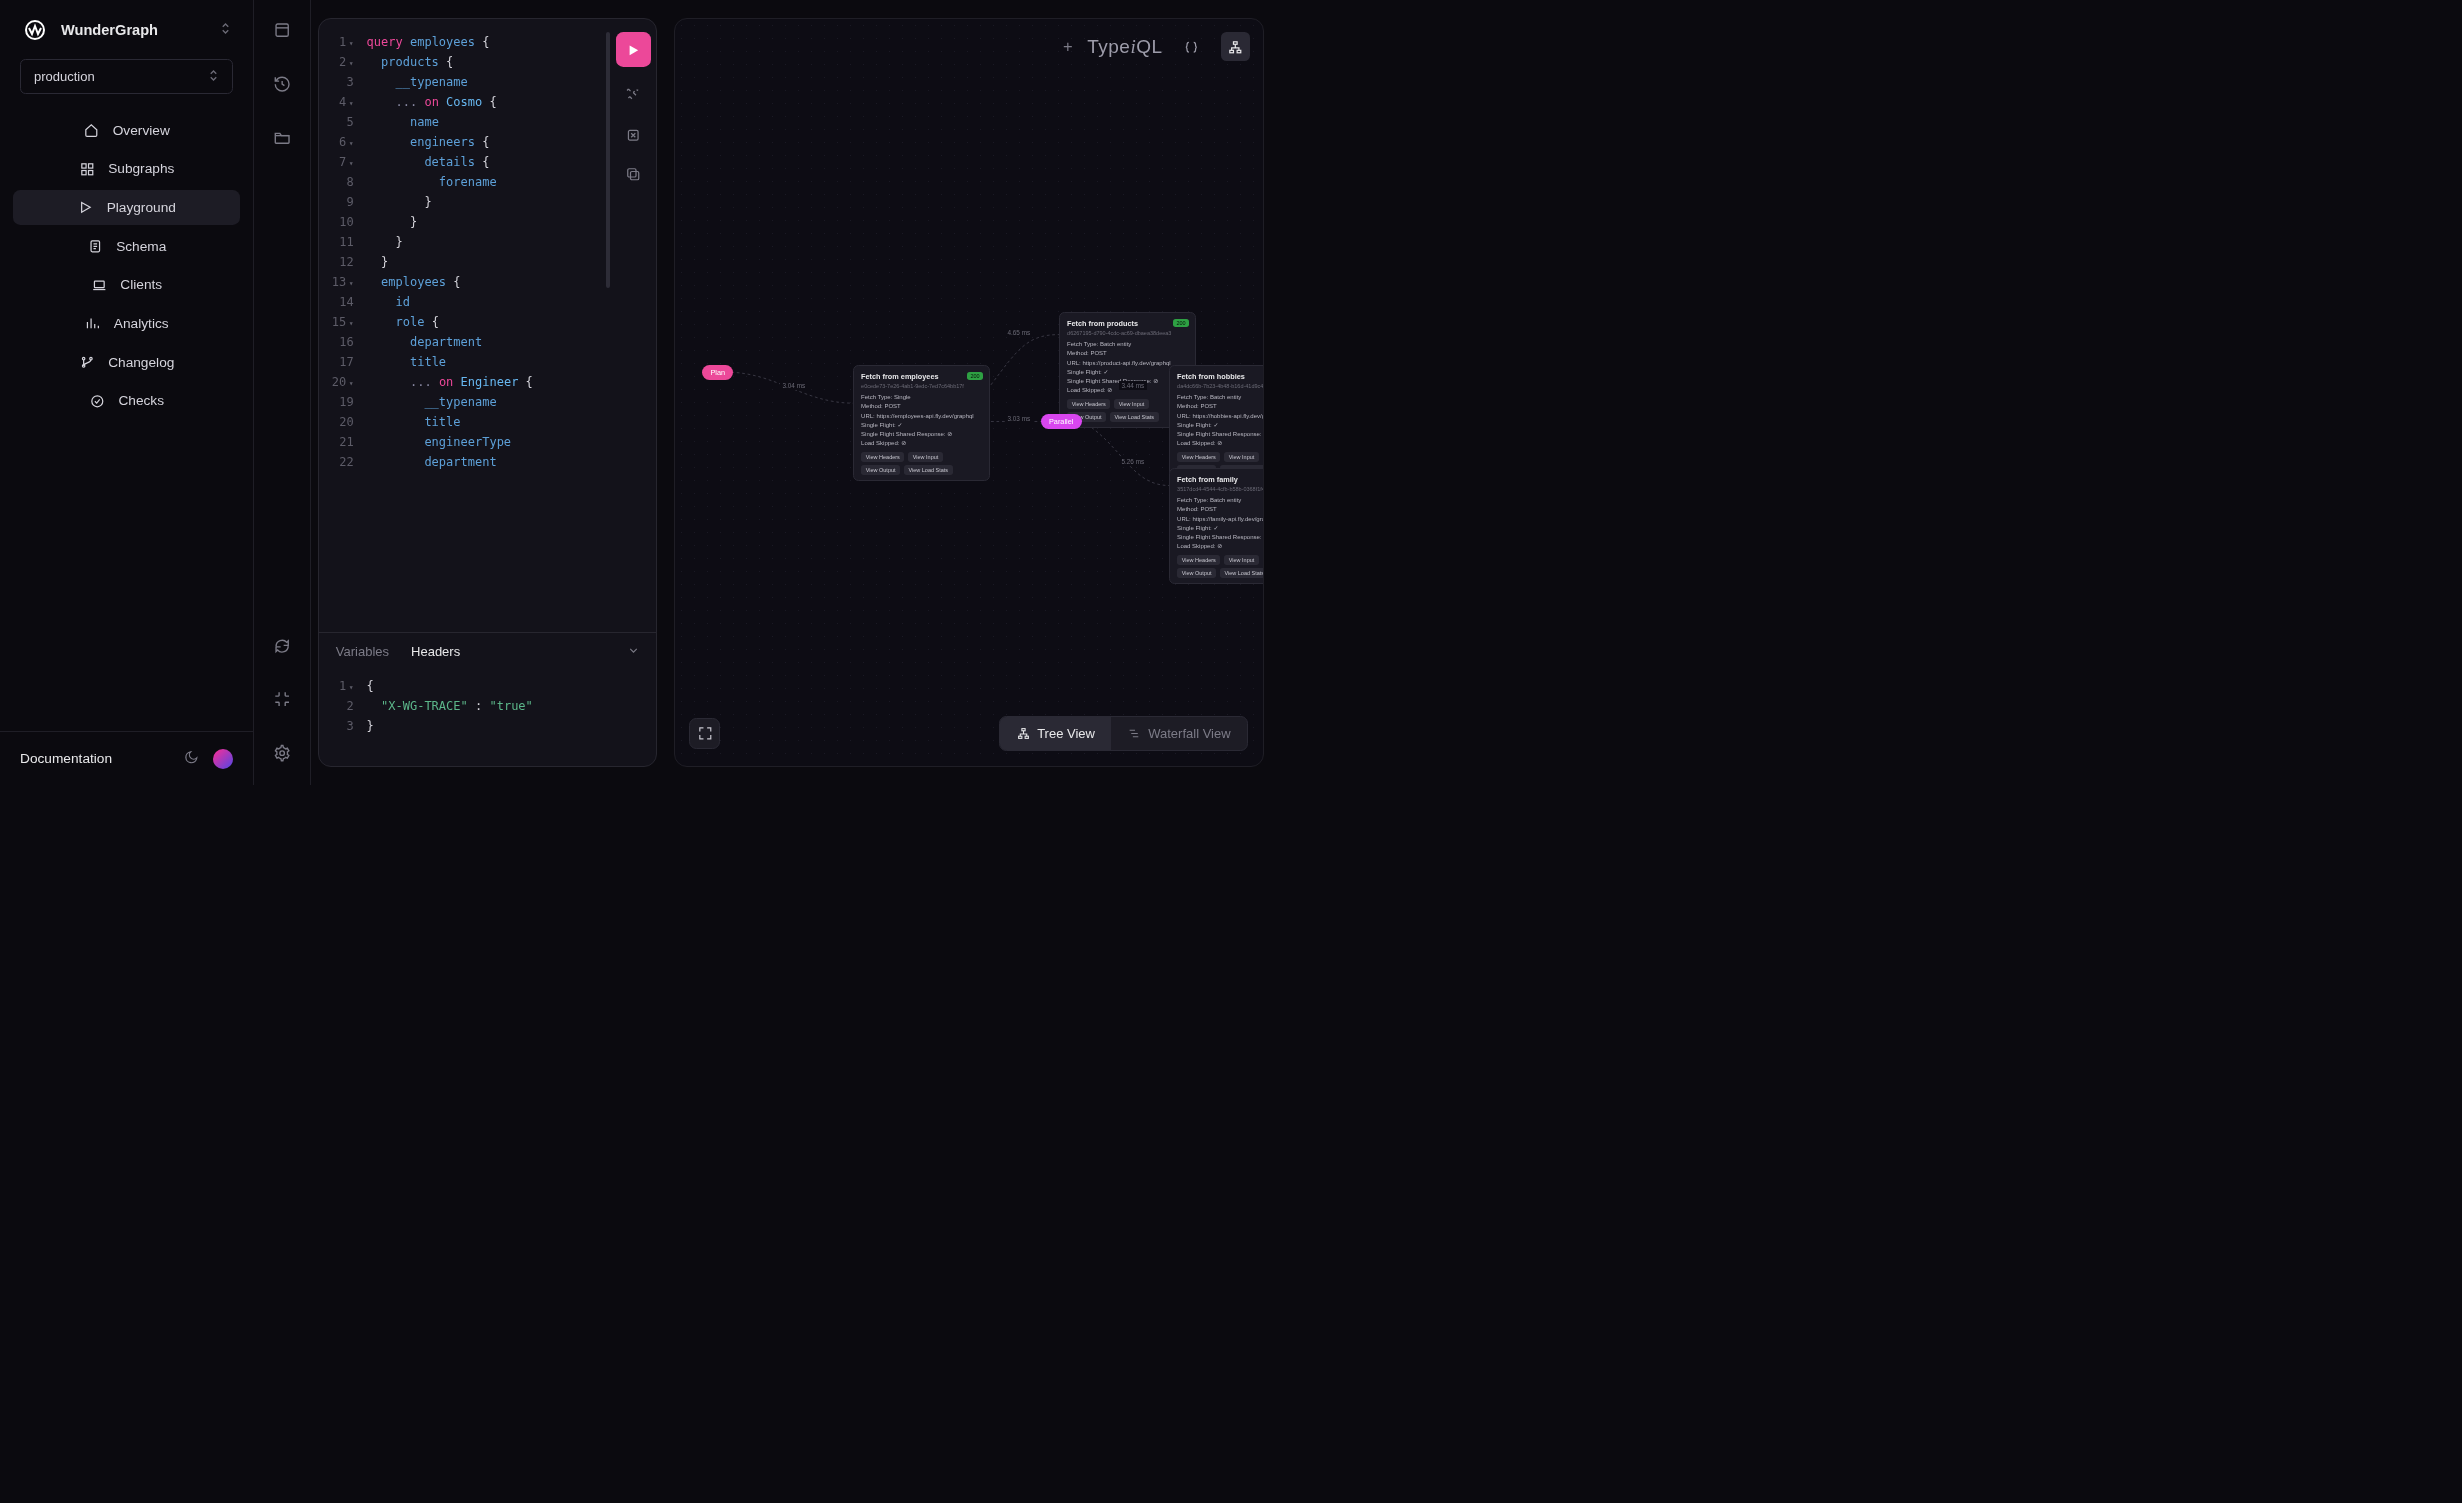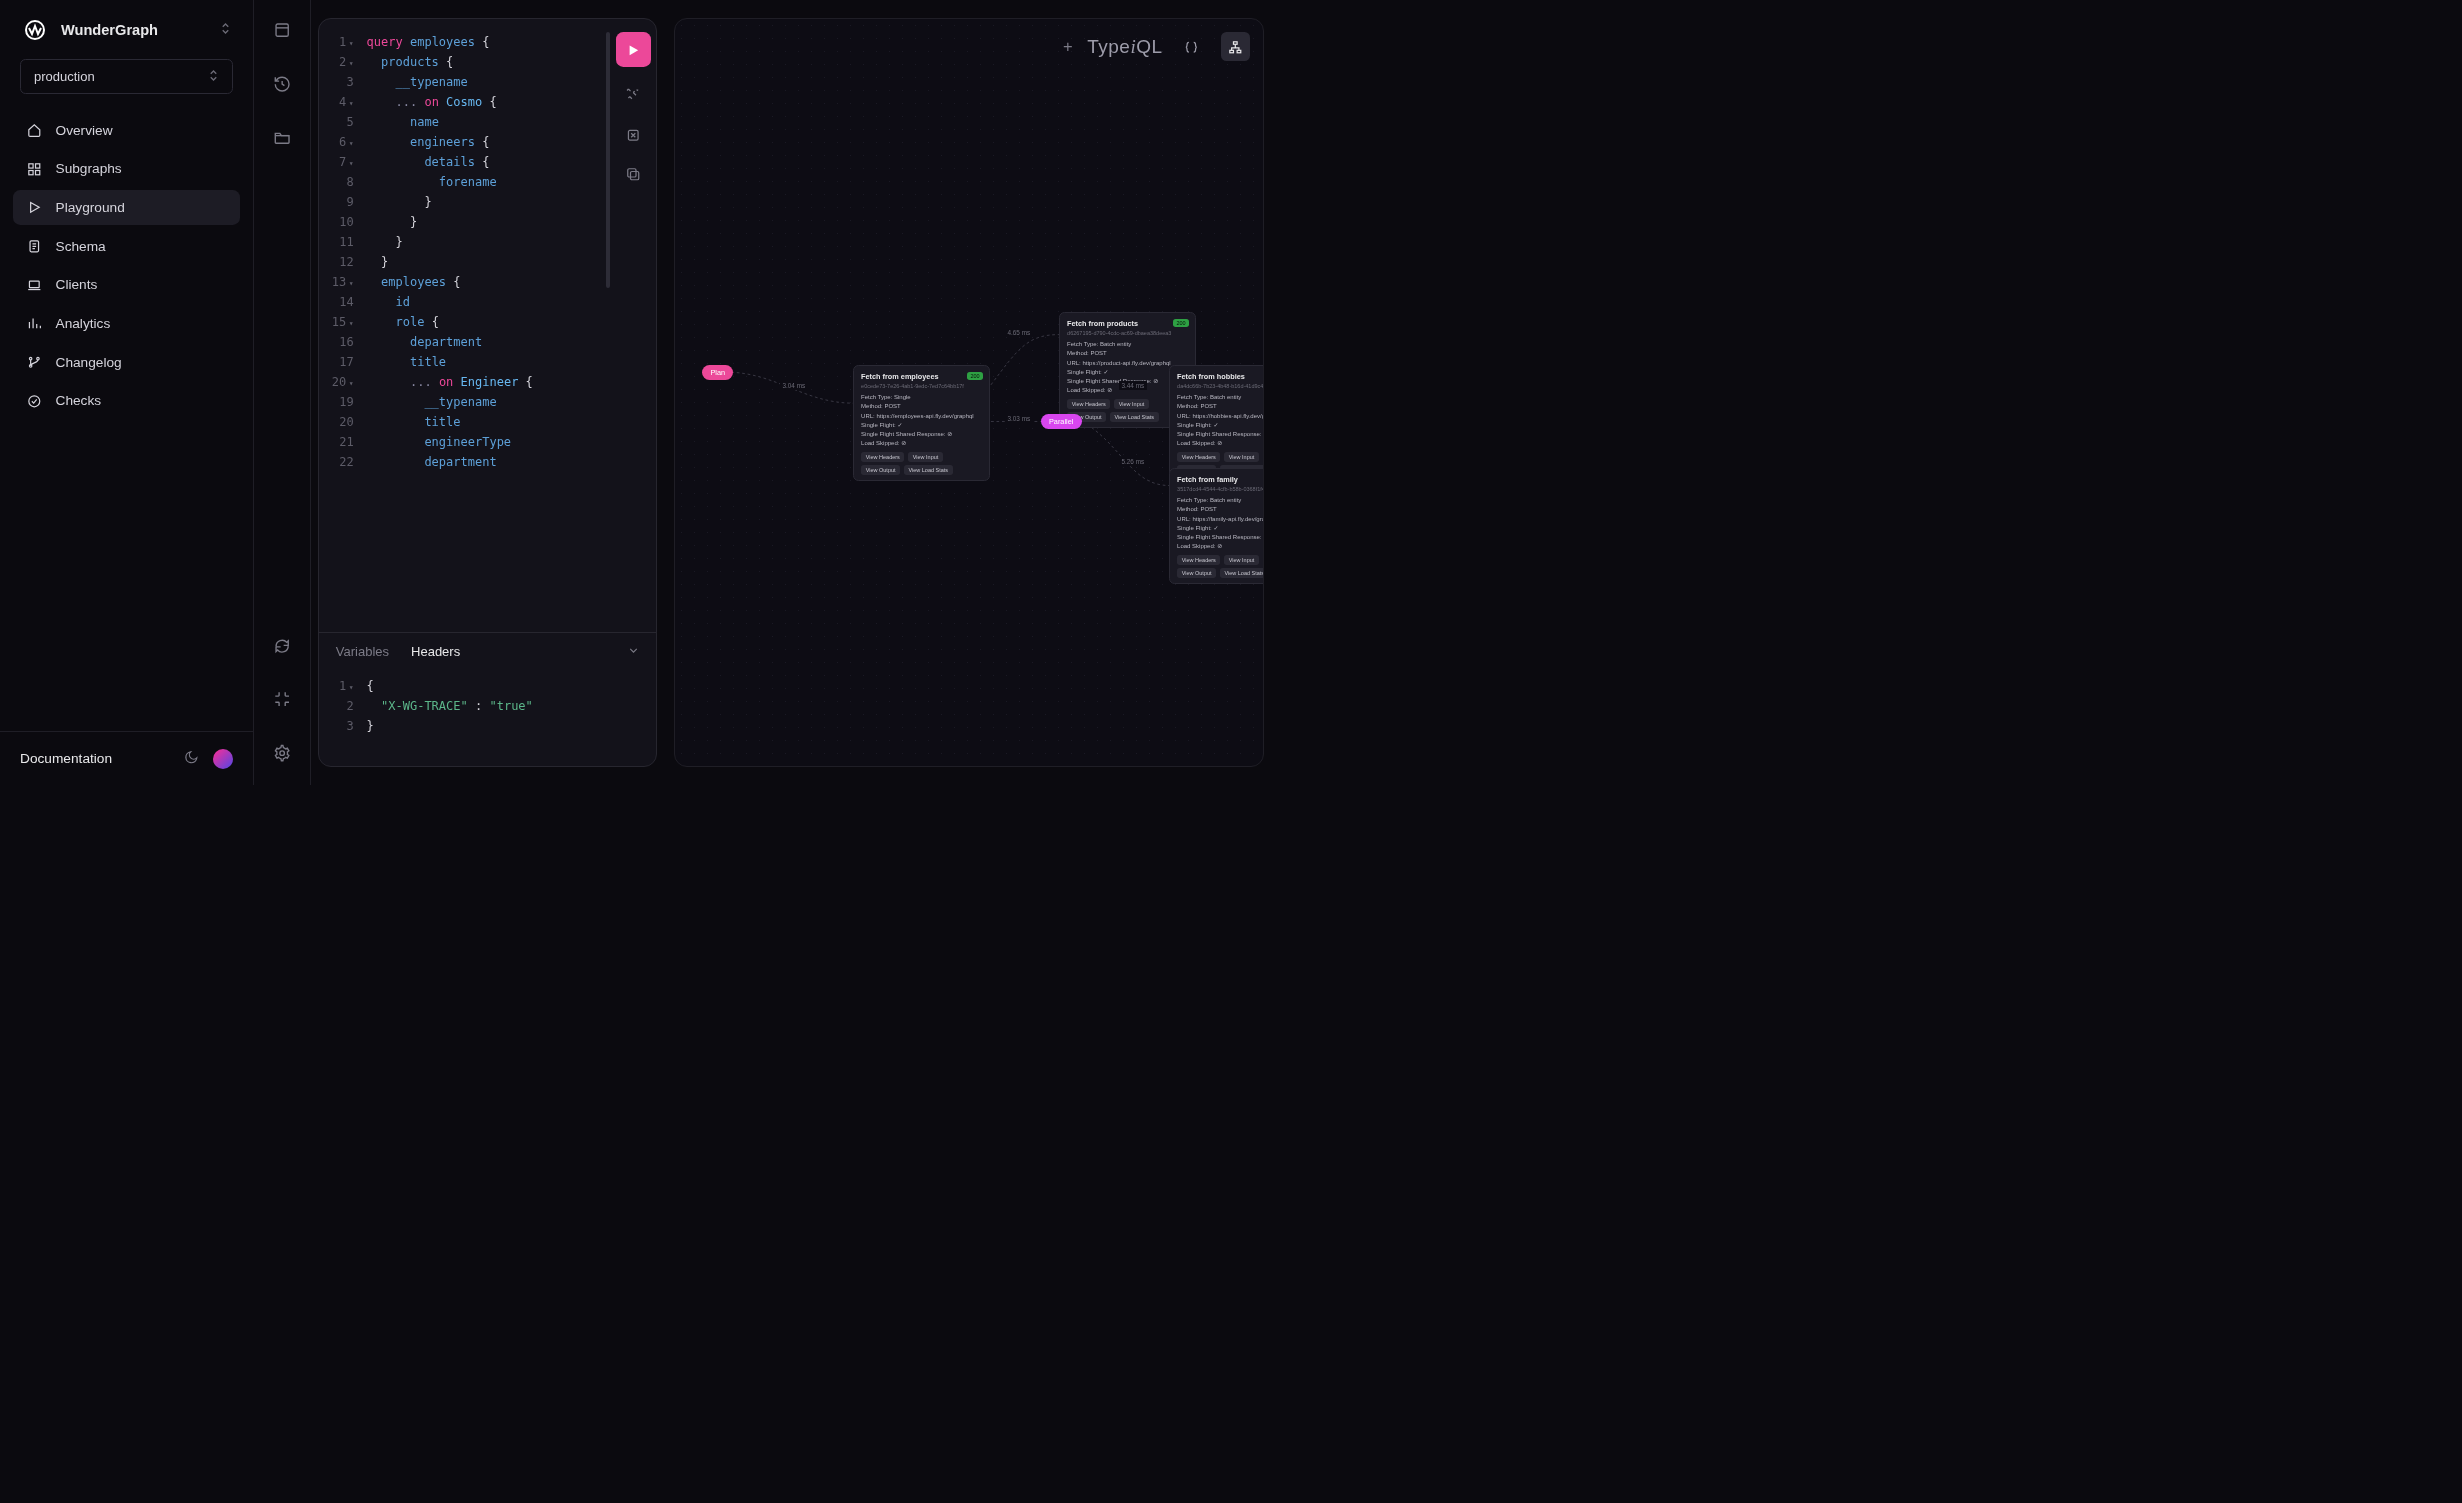--- a/index.html
+++ b/index.html
@@ -43,20 +43,21 @@
   color:#d5d4dc; font-size:13px;
 }
 .nav { padding: 0 13px; display:flex; flex-direction:column; gap:3.7px;}
 .nav-item {
   display:flex; align-items:center; gap:13px;
   padding: 10px 13px;
   font-size:13.7px;
   color:#d5d4dc;
   border-radius:7.3px;
   cursor:pointer;
+  justify-content:center;
 }
 .nav-item.active { background:#1d1c25; }
 .nav-item .icon { width:16.5px; display:flex; justify-content:center; color:#d5d4dc;}
 .sidebar-bottom {
   margin-top:auto; padding: 0 20px; 
   border-top:0.9px solid #1f1e26;
   padding-top:16.5px;
   display:flex; align-items:center; gap:14.6px;
 }
 .sidebar-bottom .doc { font-size:13.7px; flex:1;}
@@ -526,16 +527,40 @@
           <div class="row">Load Skipped: ⊘</div>
           <div class="btns">
             <span class="b">View Headers</span>
             <span class="b">View Input</span>
             <span class="b">View Output</span>
             <span class="b">View Load Stats</span>
           </div>
         </div>
       </div>
 
+      <div class="bottom-controls">
+        <div class="expand-btn">
+            <svg width="14.6" height="14.6" viewBox="0 0 24 24" fill="none" stroke="currentColor" stroke-width="2">
+              <path d="M9 3H3v6M15 3h6v6M9 21H3v-6M15 21h6v-6"></path>
+            </svg>
+          </div>
+        <div class="view-toggle">
+          <div class="vt active">
+            <svg width="13" height="13" viewBox="0 0 24 24" fill="none" stroke="currentColor" stroke-width="2">
+                <rect x="9" y="3" width="6" height="4"></rect>
+                <rect x="3" y="17" width="6" height="4"></rect>
+                <rect x="15" y="17" width="6" height="4"></rect>
+                <path d="M12 7v6M12 13H6v4M12 13h6v4"></path>
+              </svg>
+            <span>Tree View</span>
+          </div>
+          <div class="vt">
+            <svg width="13" height="13" viewBox="0 0 24 24" fill="none" stroke="currentColor" stroke-width="2">
+                <path d="M3 6h10M6 12h12M9 18h10"></path>
+              </svg>
+            <span>Waterfall View</span>
+          </div>
+        </div>
+      </div>
     </div>
   </div>
 </div>
 
 
 </body></html>

